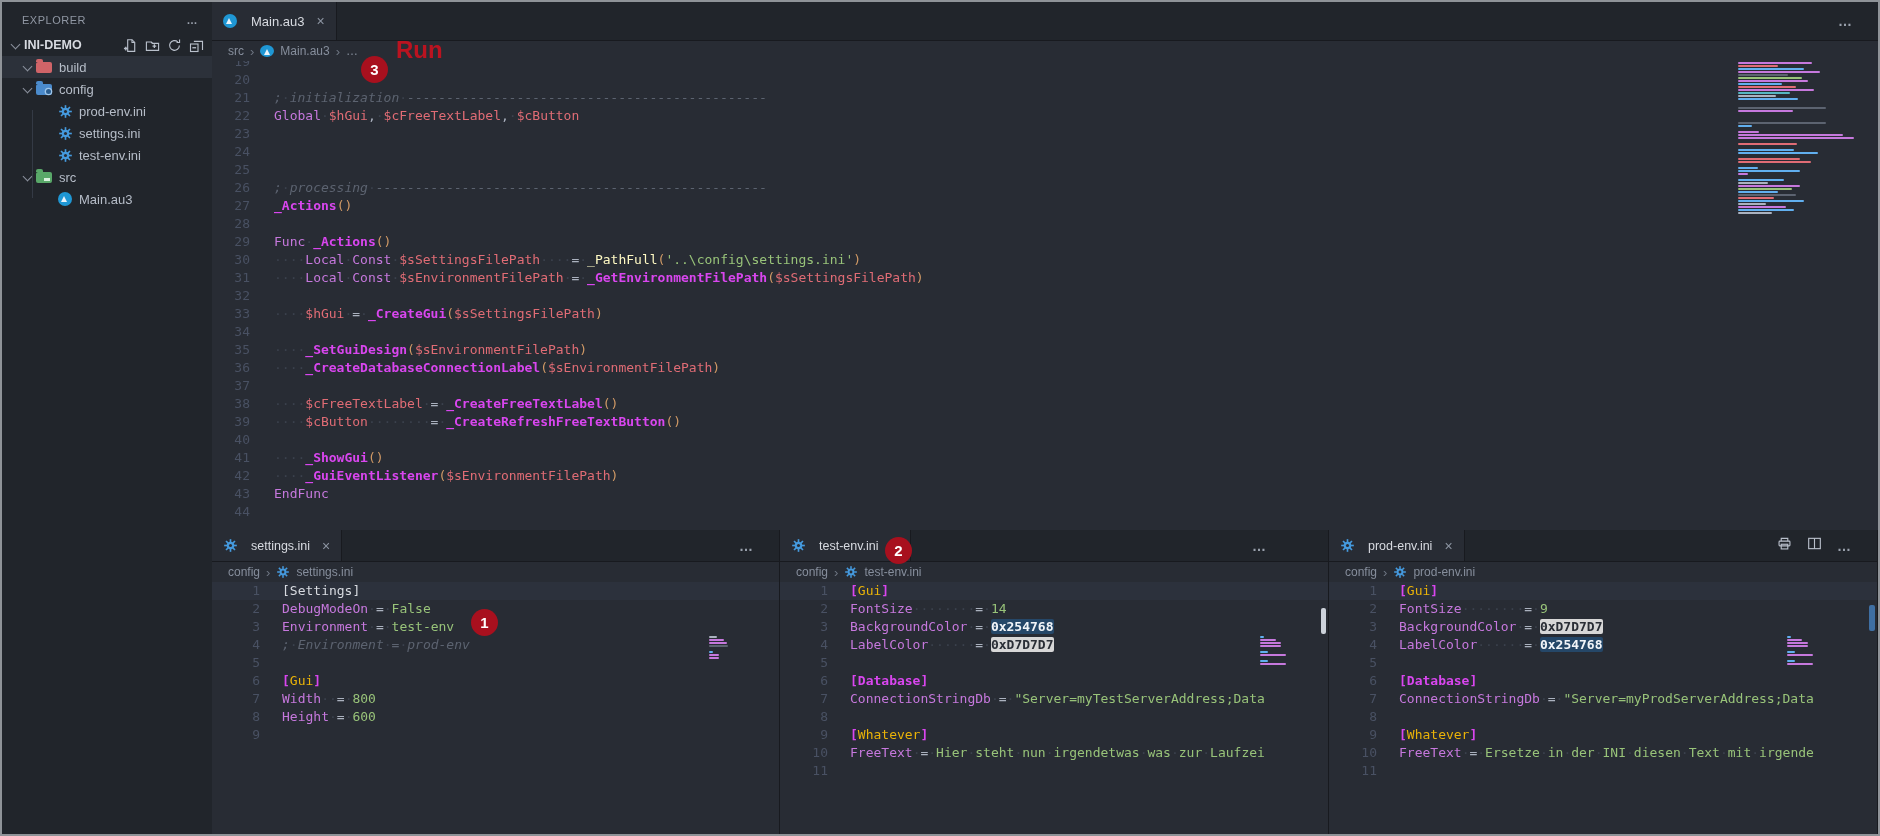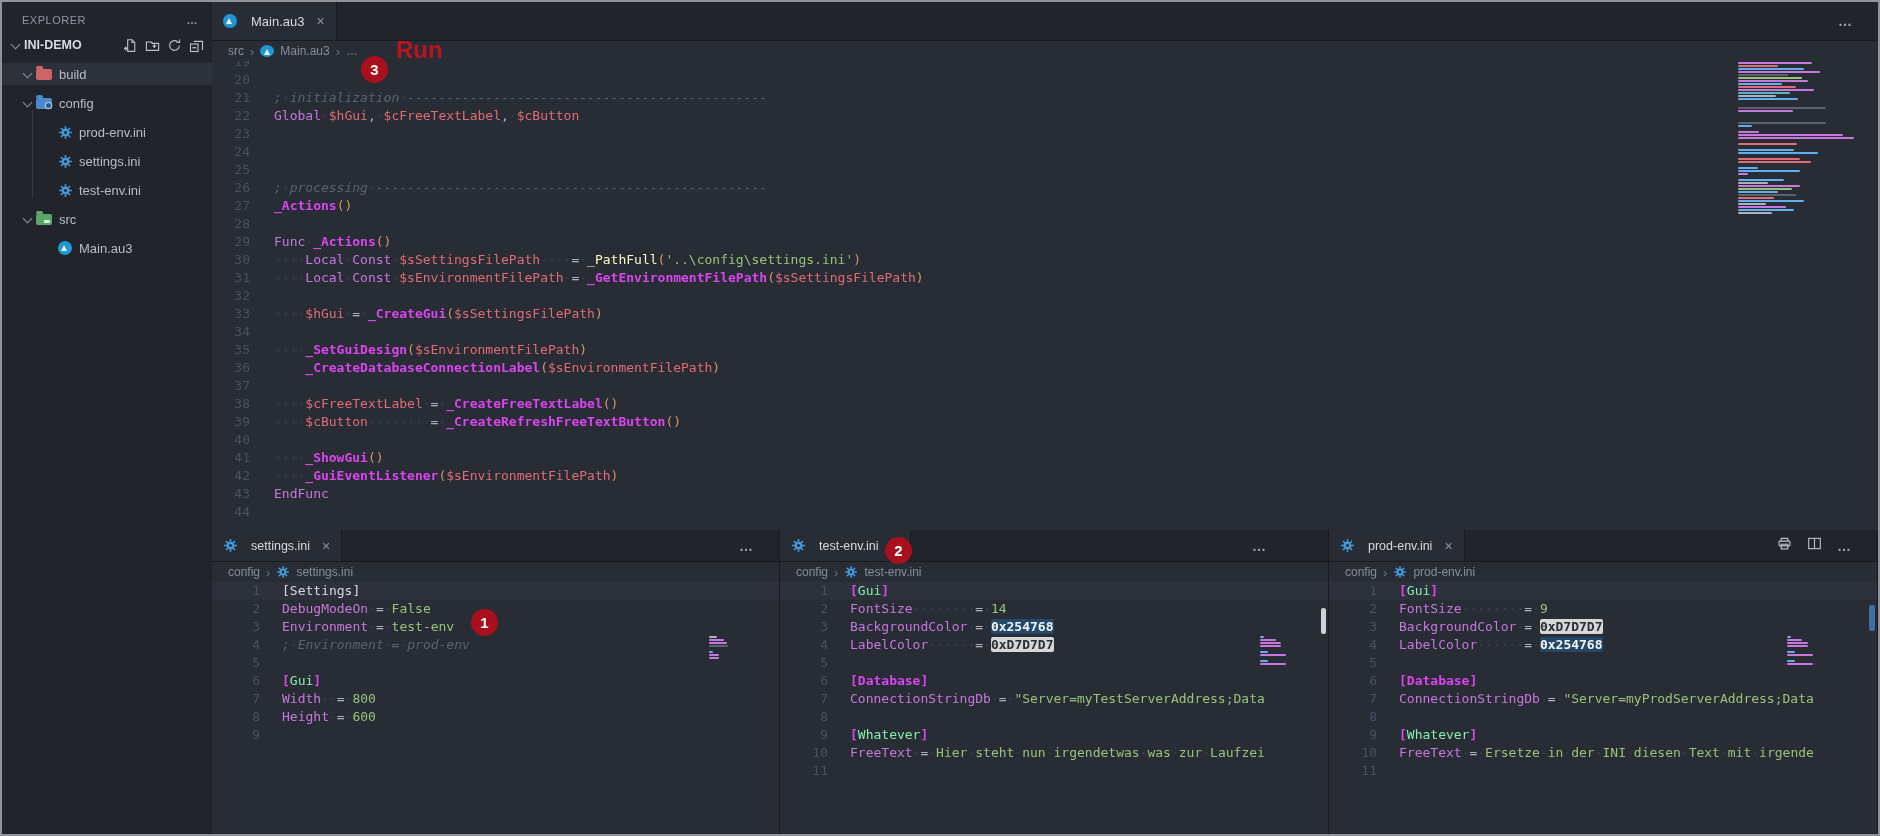--- a/index.html
+++ b/index.html
@@ -8,21 +8,21 @@
 
   
   .sidebar{position:absolute;left:0;top:0;width:210px;height:100%;background:#21252b;border-right:1px solid #181a1f;}
   .sb-header{display:flex;align-items:center;justify-content:space-between;padding:12px 14px 8px 20px;
              font-size:11px;letter-spacing:.5px;color:#9097a3;}
   .sb-more{color:#9aa1ad;font-weight:bold;cursor:pointer;}
   .root-row{display:flex;align-items:center;height:22px;padding:0 8px 0 8px;font-weight:bold;color:#d7dae0;font-size:12.5px;}
   .root-actions{margin-left:auto;display:flex;gap:7px;align-items:center;}
   .root-actions svg{display:block;}
   .tree{position:relative;}
-  .tree-row{display:flex;align-items:center;height:22px;font-size:13px;color:#b6bdc8;cursor:pointer;margin-top:7px;}
+  .tree-row{display:flex;align-items:center;height:22px;font-size:13px;color:#b6bdc8;cursor:pointer;}
   .tree-row.d1{padding-left:20px;}
   .tree-row.d2{padding-left:56px;}
   .tree-row.selected{background:#2c313a;}
   .chev{width:14px;height:10px;position:relative;flex:0 0 14px;}
   .chev::before{content:'';position:absolute;left:2px;top:1px;width:6px;height:6px;
                 border-left:1.5px solid #8b919d;border-bottom:1.5px solid #8b919d;transform:rotate(-45deg);}
   .fold{width:16px;height:11px;border-radius:2px;position:relative;margin:0 7px 0 0;flex:0 0 16px;}
   .fold::before{content:'';position:absolute;top:-3px;left:0;width:7px;height:3px;border-radius:2px 2px 0 0;background:inherit;}
   .fold-build{background:#cf6468;}
   .fold-config{background:#4b8bcc;}
@@ -61,21 +61,21 @@
   
   .t-kw{color:#c678dd;}
   .t-var{color:#e06c75;text-align:center;}
   .t-fn{color:#d946ef;font-weight:bold;}
   .t-udf{color:#fef9c3;}
   .t-str{color:#98c379;}
   .t-val{color:#98c379;}
   .t-cmt{color:#5c6370;font-style:italic;}
   .t-txt{color:#abb2bf;}
   .t-gold{color:#d19a66;}
-  .t-org{color:#86efac;}
+  .t-org{color:#eab308;}
   .t-sec{color:#d7dae0;}
   .t-key{color:#c678dd;}
   .t-chipb{background:#254768;color:#f2f5f9;font-weight:bold;border-radius:2px;}
   .t-chipg{background:#d7d7d7;color:#2a2e36;font-weight:bold;border-radius:2px;}
   .ws{color:#3b414d;font-style:normal;}
 
   
   .main-mini{position:absolute;right:12px;top:57px;width:128px;}
   .mini-row{height:2px;margin-bottom:1px;border-radius:1px;}
   .mini{position:absolute;top:54px;width:30px;}

